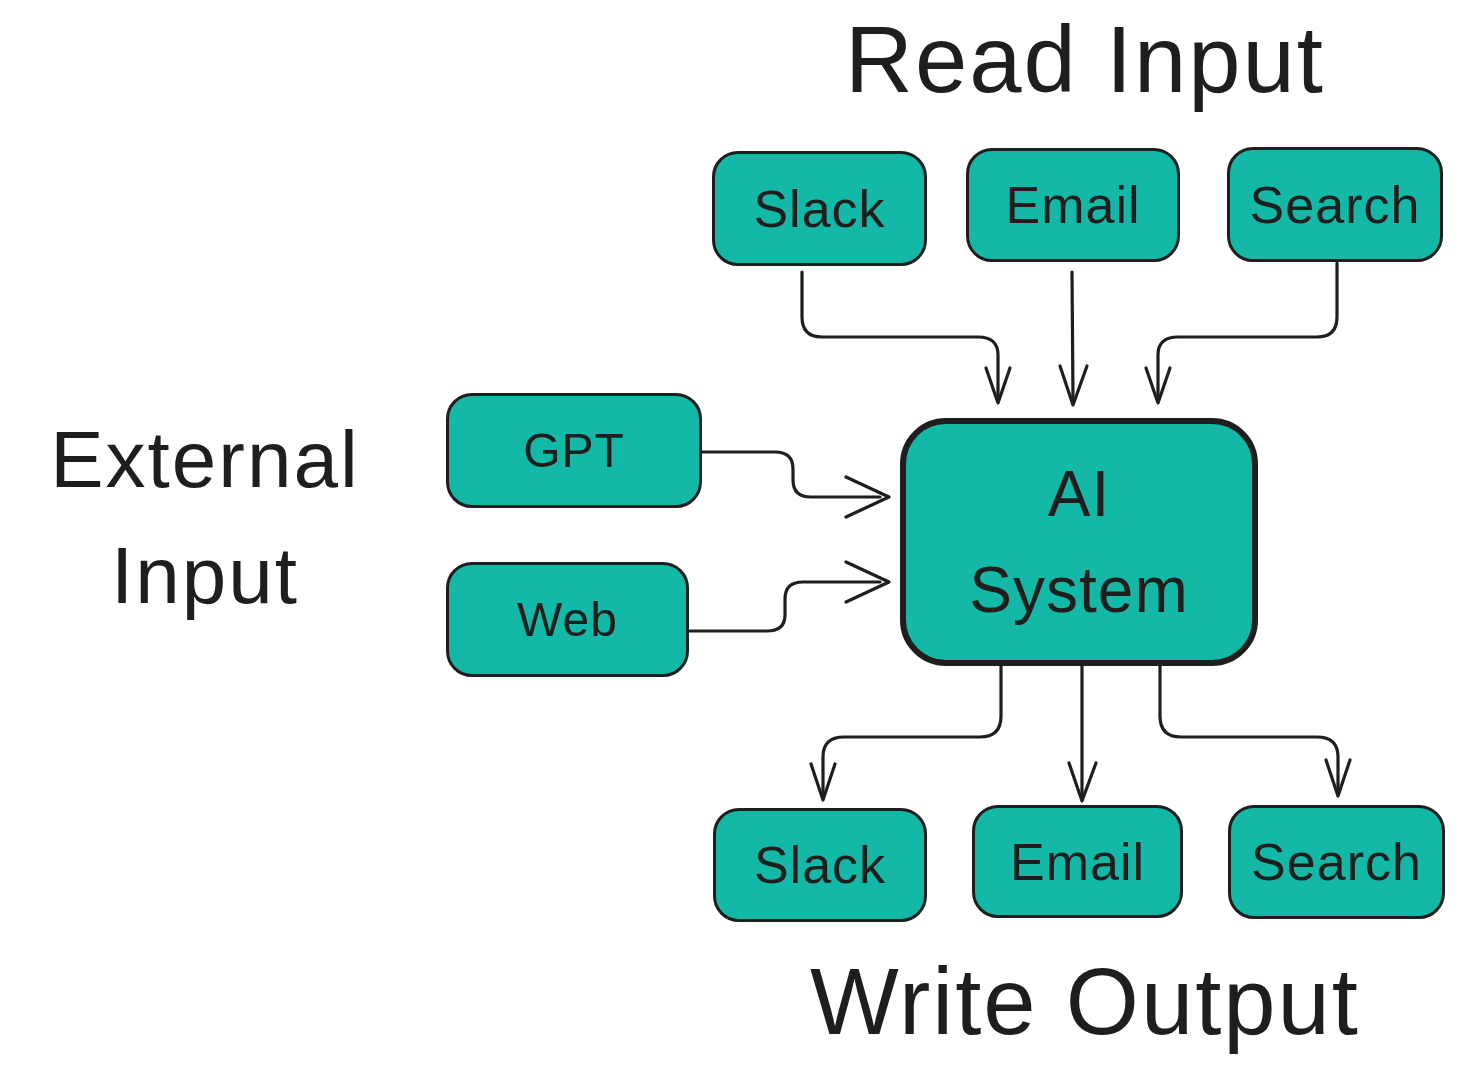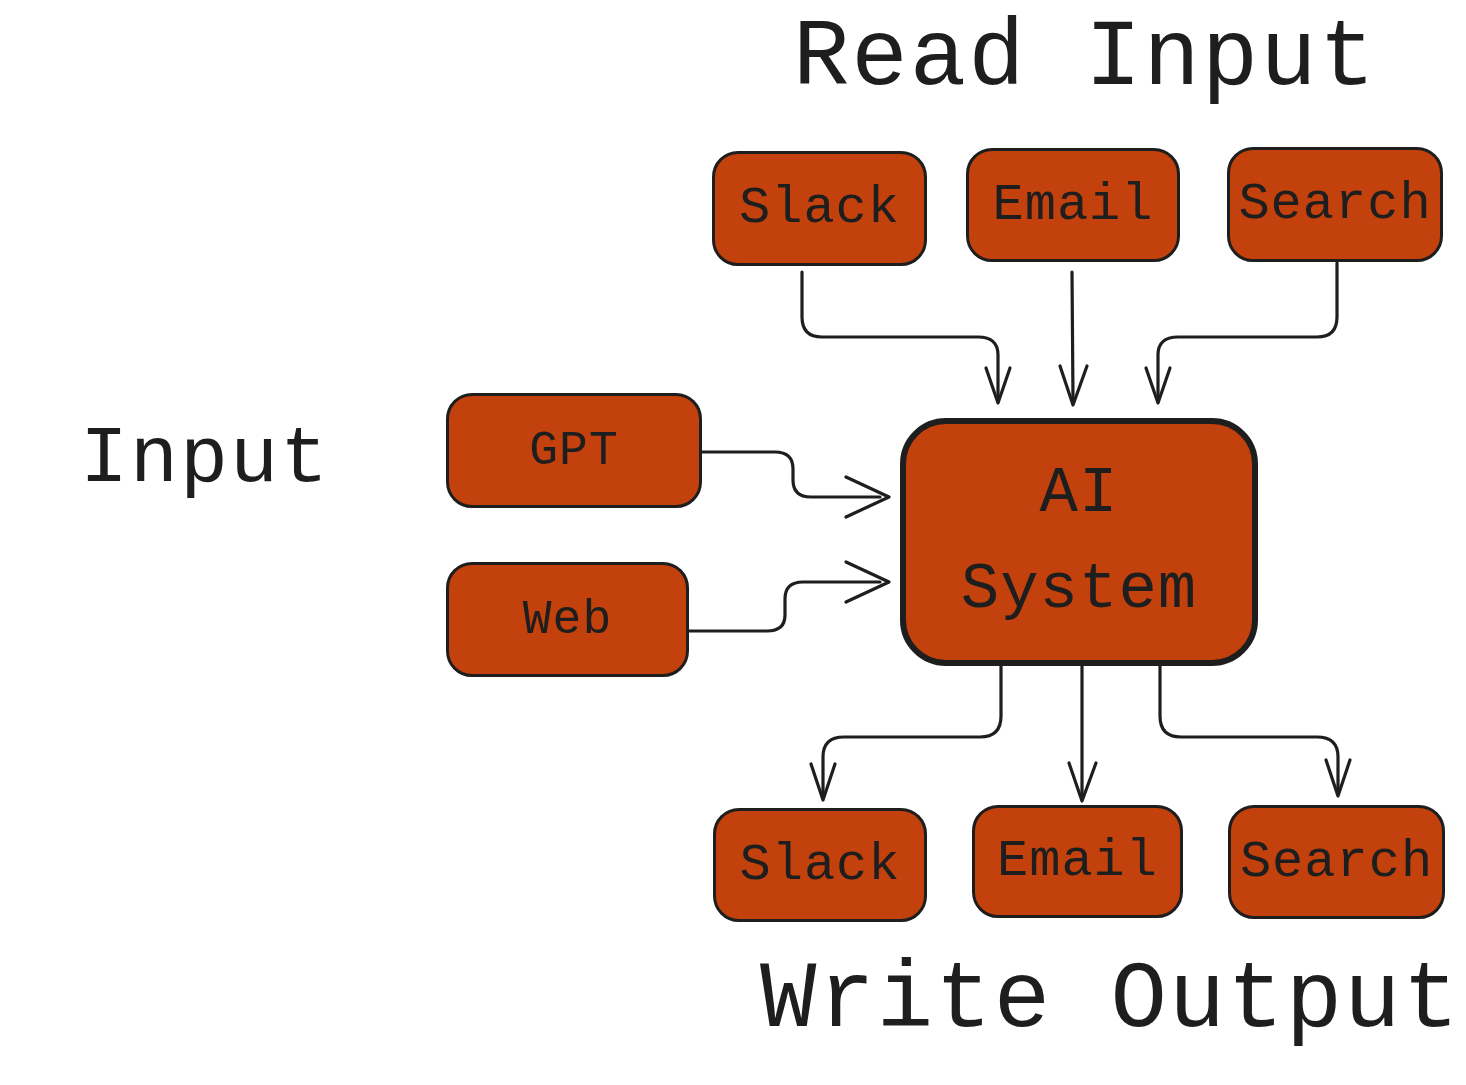--- a/index.html
+++ b/index.html
@@ -5,21 +5,21 @@
   html, body {
     margin: 0;
     padding: 0;
     background: #ffffff;
   }
   .canvas {
     position: relative;
     width: 1466px;
     height: 1085px;
     background: #ffffff;
-    font-family: Liberation Mono, monospace;
+    font-family: Liberation Sans, sans-serif;
     color: #1e1e1e;
     overflow: hidden;
   }
   .arrow-layer {
     position: absolute;
     left: 0;
     top: 0;
     width: 1466px;
     height: 1085px;
   }
@@ -28,21 +28,21 @@
     stroke: #1e1e1e;
     stroke-width: 3.2;
     stroke-linecap: round;
     stroke-linejoin: round;
   }
   .node {
     position: absolute;
     box-sizing: border-box;
     border: 3.5px solid #1e1e1e;
     border-radius: 26px;
-    background: #c2410c;
+    background: #14b8a6;
     display: flex;
     align-items: center;
     justify-content: center;
     font-size: 52px;
     letter-spacing: 1px;
     white-space: nowrap;
   }
   .node.slack-top   { left: 712px;  top: 151px; width: 215px; height: 115px; }
   .node.email-top   { left: 966px;  top: 148px; width: 214px; height: 114px; }
   .node.search-top  { left: 1227px; top: 147px; width: 216px; height: 115px; }
@@ -114,20 +114,21 @@
     </g>
     <g>
       <path d="M 1160 661 L 1160 716 Q 1160 737 1181 737 L 1317 737 Q 1338 737 1338 757 L 1338 790"></path>
       <path d="M 1326 760 L 1338 796 L 1350 760"></path>
     </g>
   </svg>
 
   <div class="title read-input">Read Input</div>
 
   <div class="title external-tool">
+    <div>External</div>
     <div>Input</div>
   </div>
 
   <div class="node slack-top">
     <span>Slack</span>
   </div>
   <div class="node email-top">
     <span>Email</span>
   </div>
   <div class="node search-top">

